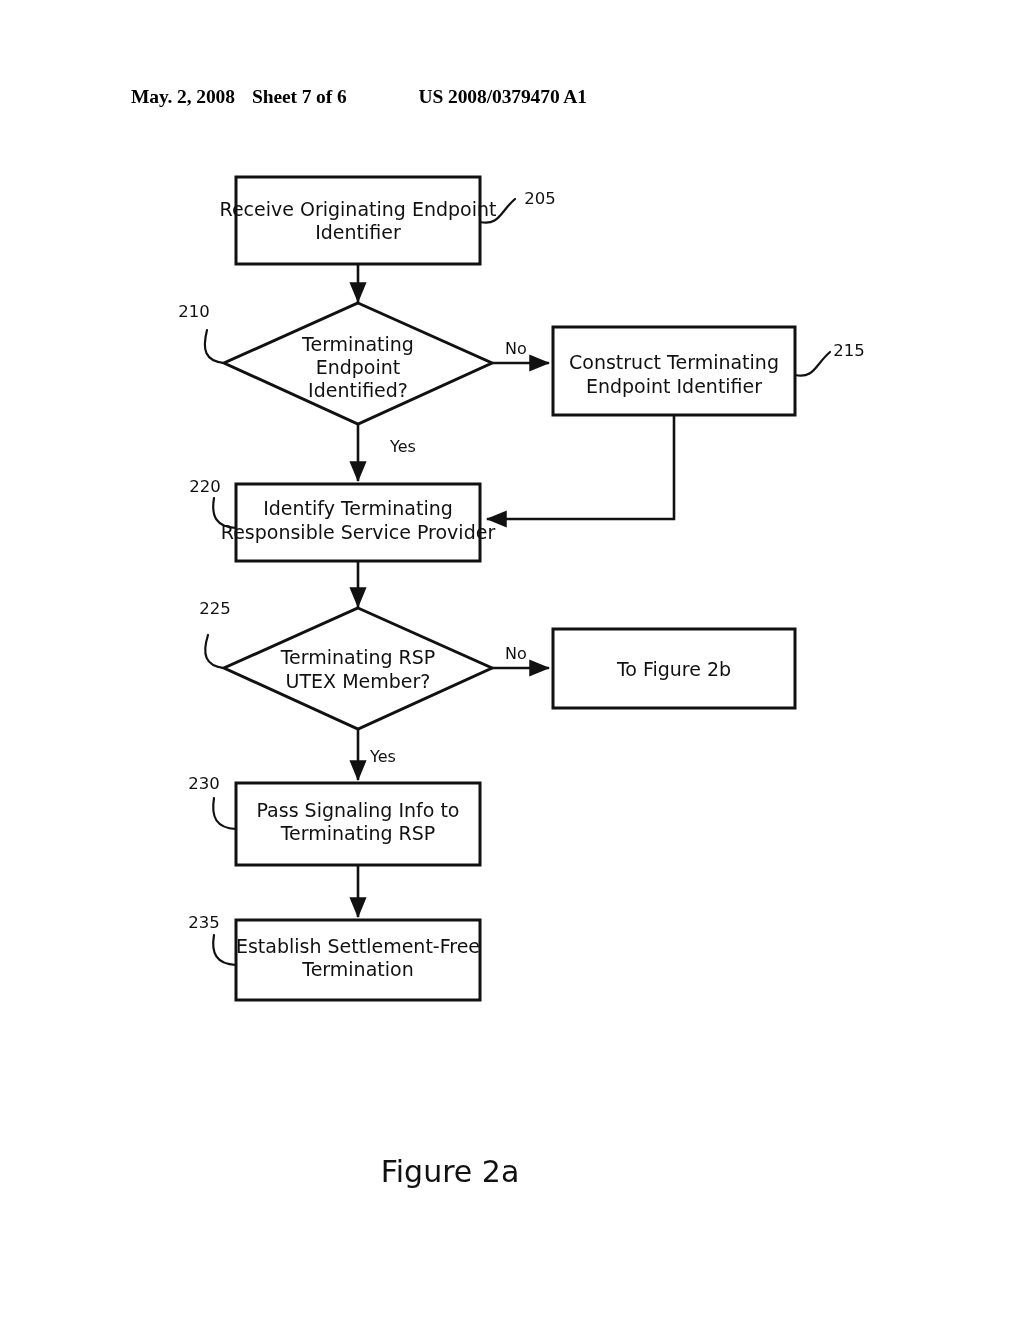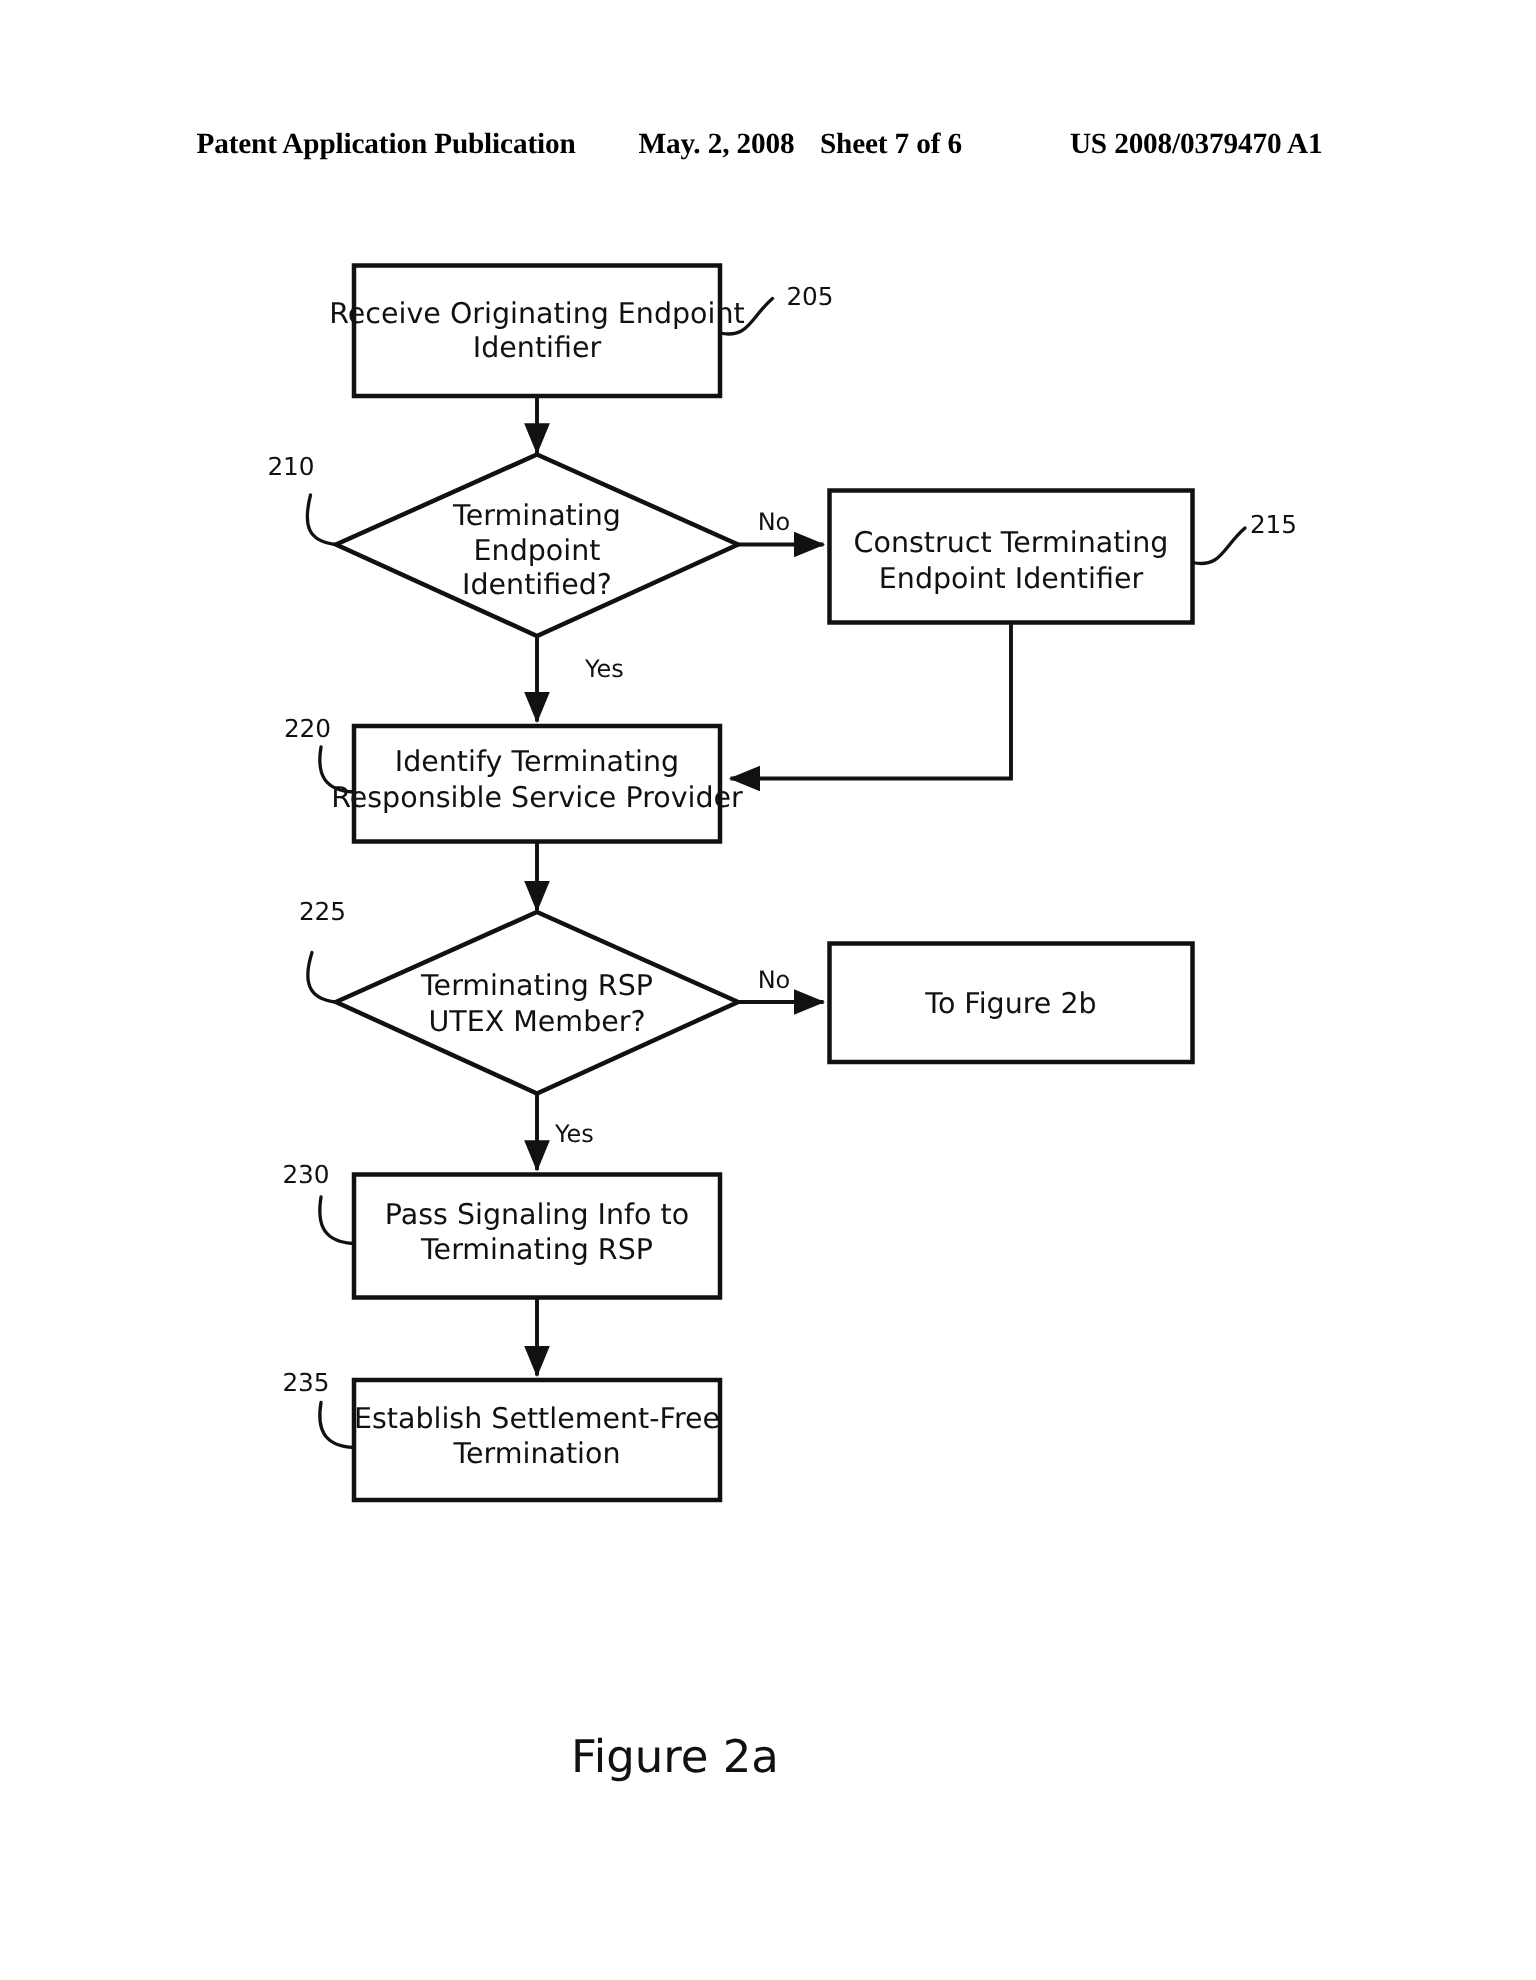--- a/index.html
+++ b/index.html
@@ -92,21 +92,20 @@
     font-size: 30px;
     fill: #111111;
     text-anchor: middle;
     dominant-baseline: middle;
   }
 </style>
 </head>
 <body>
 
 <div class="patent-header">
-  <span class="hdr-pub">Patent Application Publication</span>
   <span class="hdr-date">May. 2, 2008</span>
   <span class="hdr-sheet">Sheet 7 of 6</span>
   <span class="hdr-number">US 2008/0379470 A1</span>
 </div>
 
 <svg id="figure-svg" viewBox="0 0 1024 1320">
 
   <defs>
     <marker id="arrowhead" markerWidth="9" markerHeight="9" refX="7.6" refY="3.3" orient="auto" markerUnits="strokeWidth">
       <path d="M0,0 L8,3.3 L0,6.6 z" fill="#111111"></path>

